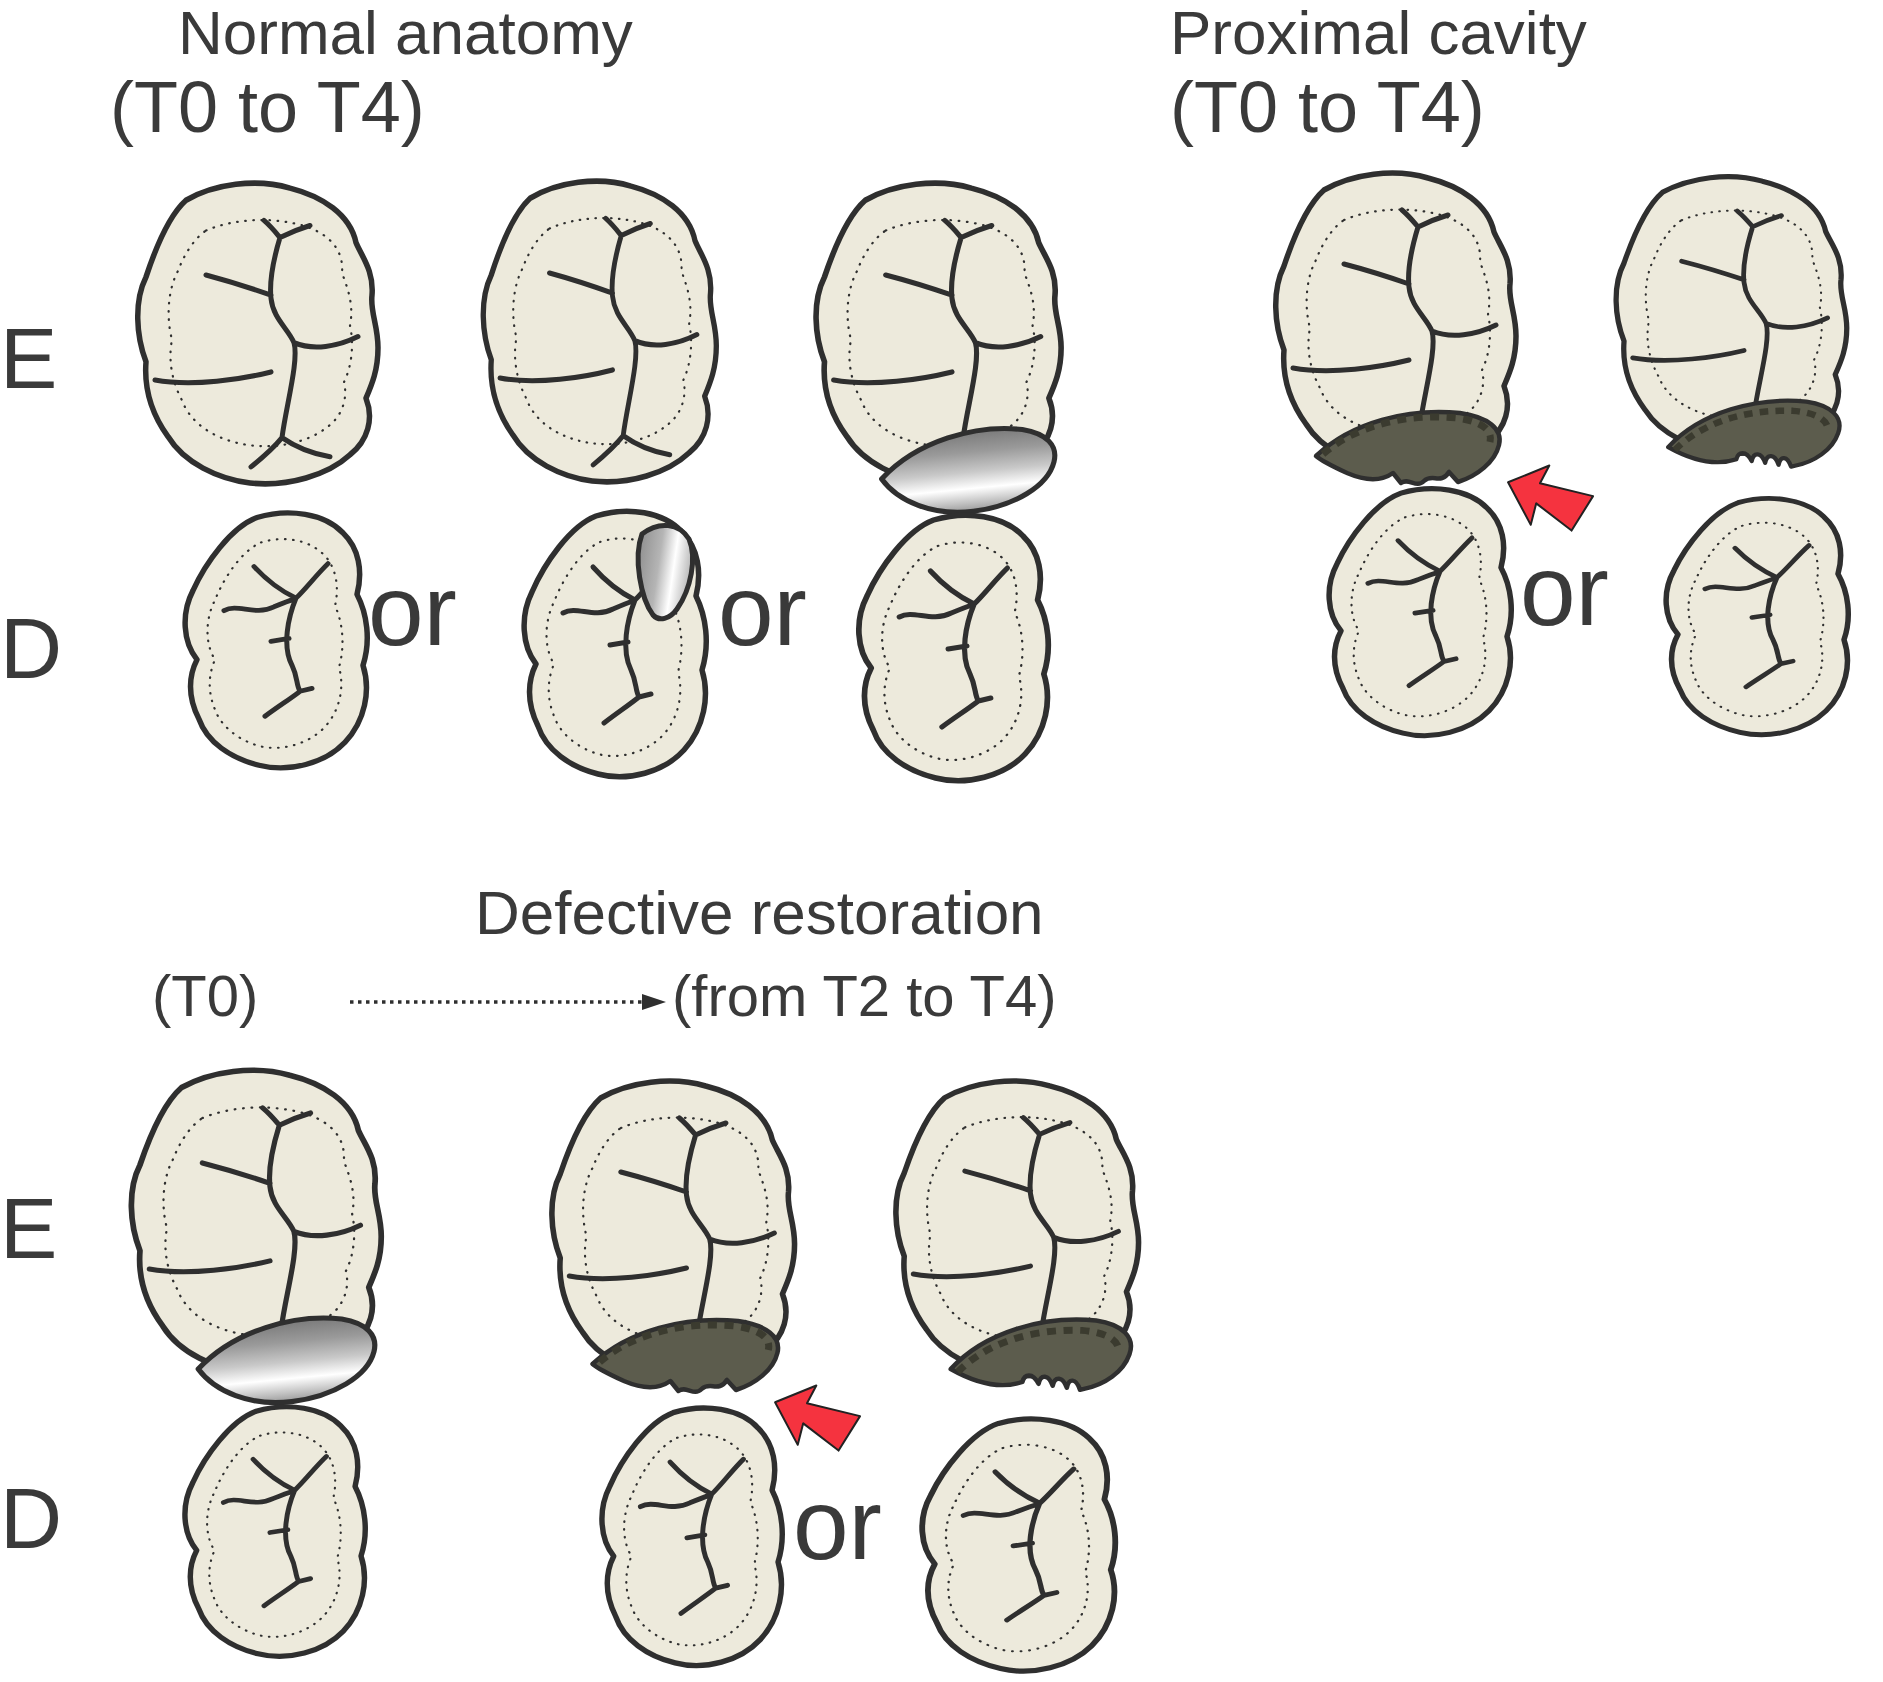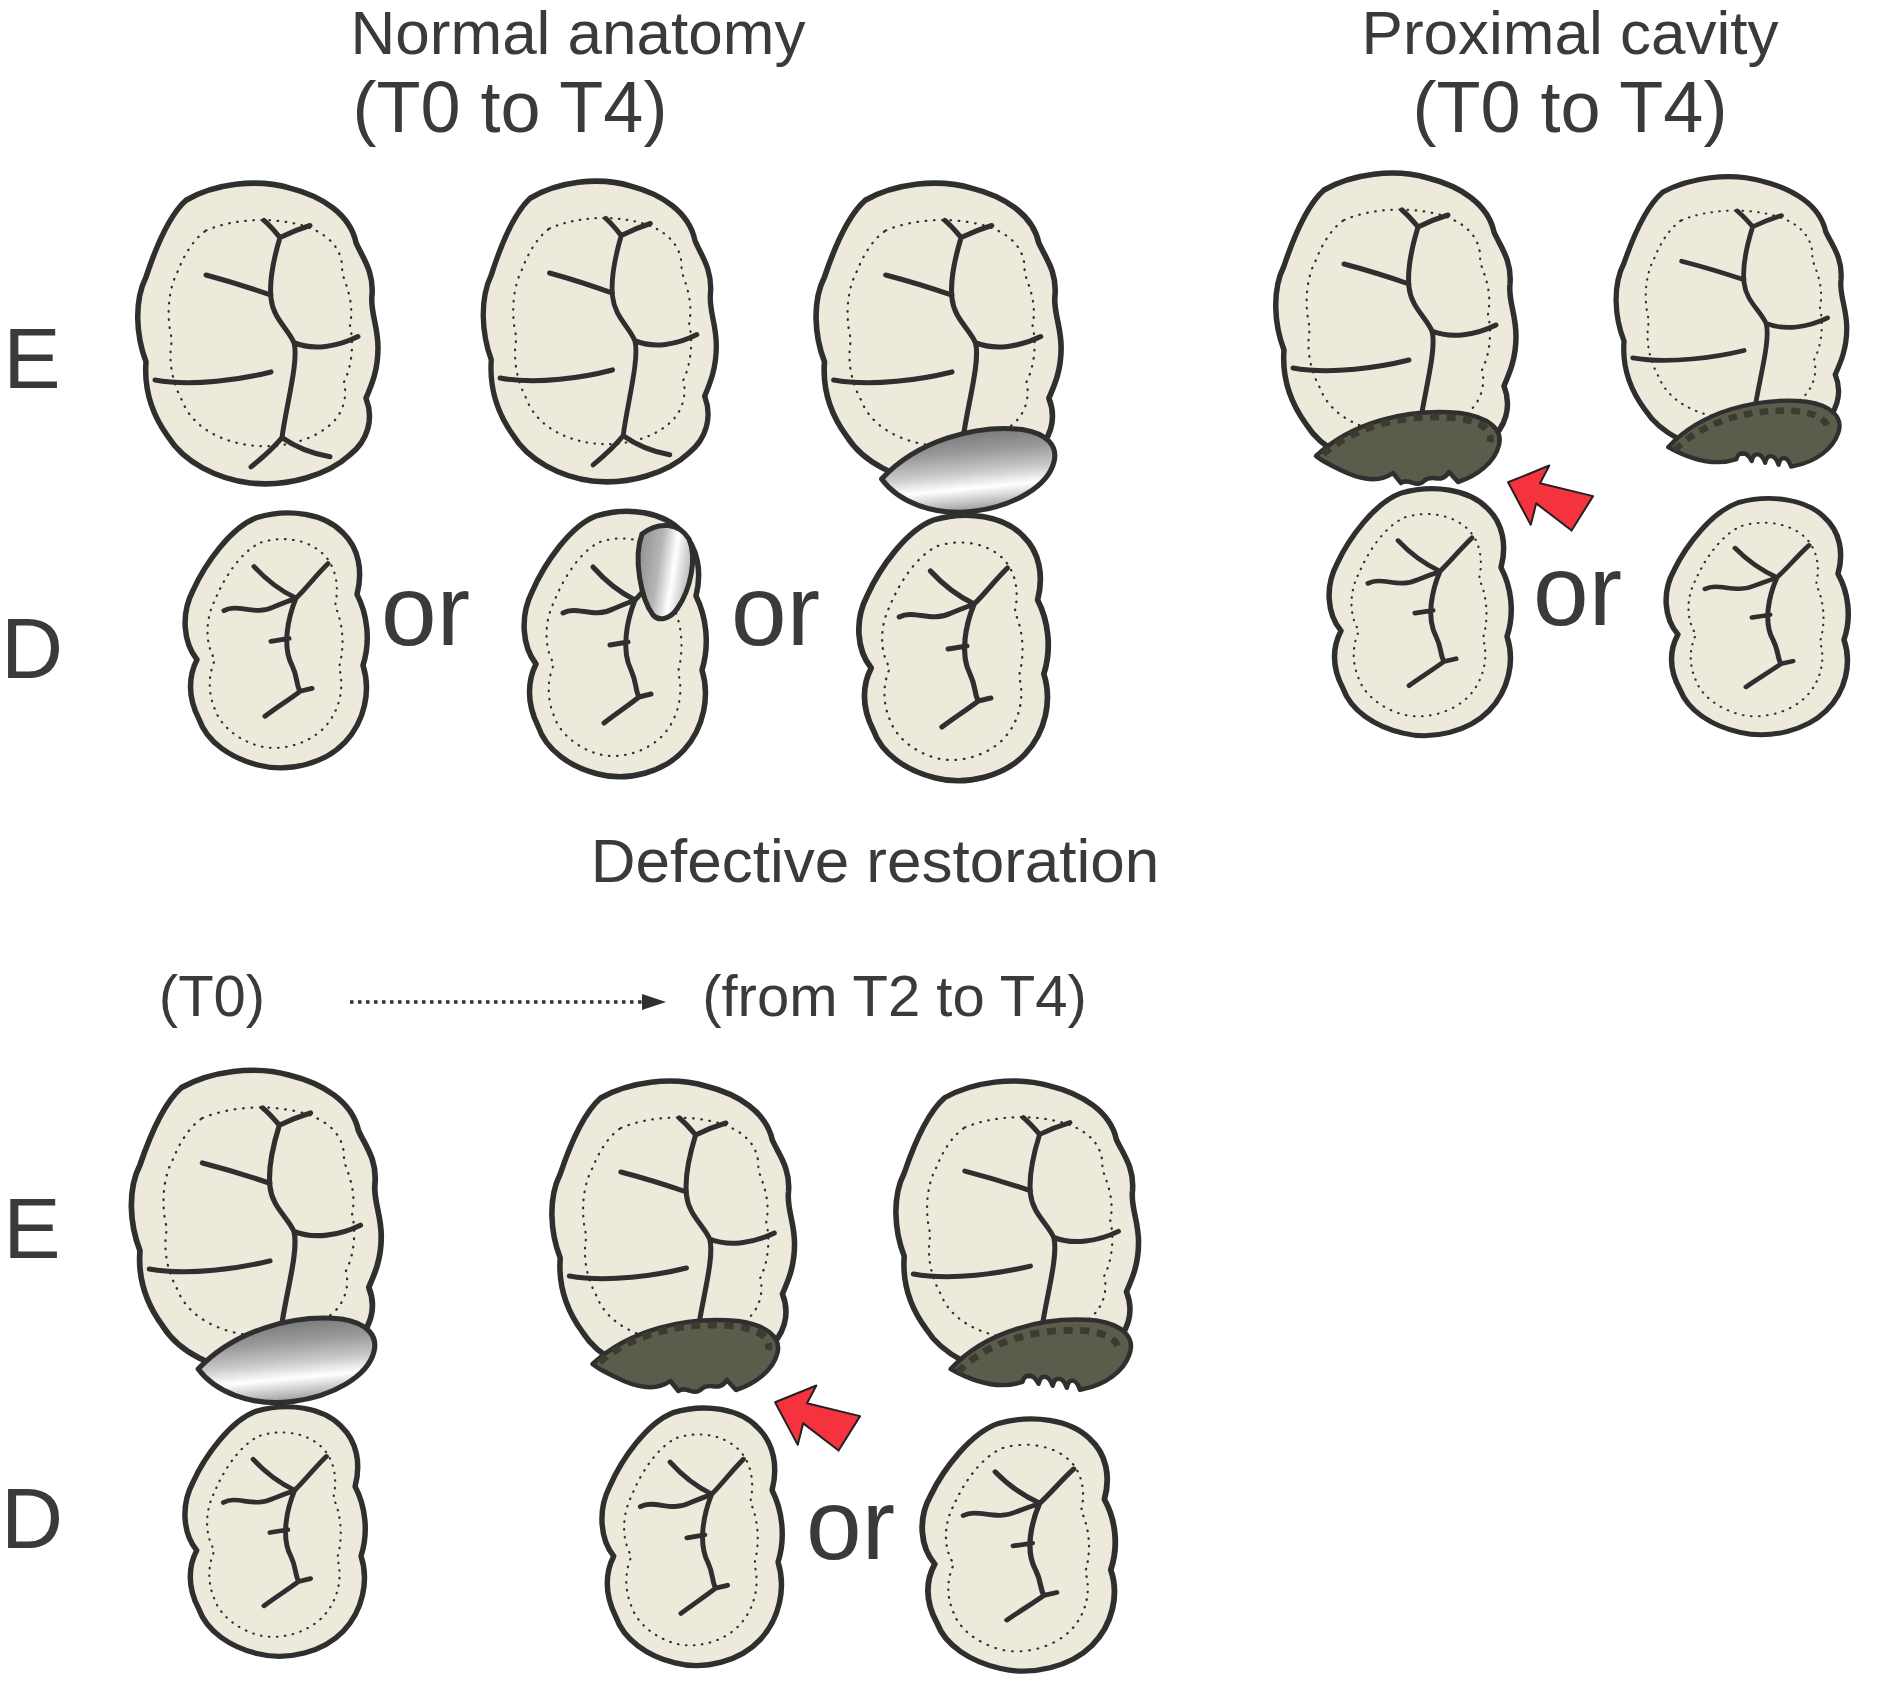--- a/index.html
+++ b/index.html
@@ -14,21 +14,21 @@
   .tooth-dotted { fill:none; stroke:var(--outline,#2F2F2F); stroke-width:2.2; stroke-dasharray:0.6 7.5; stroke-linecap:round; }
   .fissure      { fill:none; stroke:var(--outline,#2F2F2F); stroke-width:5; stroke-linecap:round; stroke-linejoin:round; }
   .cavity       { fill:var(--cavity-fill,#5C5C4D); stroke:var(--outline,#2F2F2F); stroke-width:4.5; stroke-linejoin:round; }
   .cavity-dash  { fill:none; stroke:var(--cavity-dash,#3B3B2F); stroke-width:7; stroke-dasharray:9 7.5; }
   .amalgam      { stroke:var(--outline,#2F2F2F); stroke-width:5; stroke-linejoin:round; }
   .red-arrow    { fill:var(--arrow-red,#F5333F); stroke:#222222; stroke-width:2; stroke-linejoin:round; }
   .dotted-arrow-line { fill:none; stroke:var(--outline,#2F2F2F); stroke-width:3.5; stroke-dasharray:3.5 4.5; }
   .dotted-arrow-head { fill:var(--outline,#2F2F2F); }
 
   
-  .lbl { position:absolute; text-align:center; line-height:1.05; white-space:nowrap; }
+  .lbl { position:absolute; line-height:1.05; white-space:nowrap; }
   .fig-title      { font-size:62px; }
   .fig-subtitle   { font-size:72px; }
   .row-label      { font-size:86px; line-height:1; }
   .or-label       { font-size:100px; line-height:1; }
   .timeline-label { font-size:58px; }
   .section-layer  { position:absolute; inset:0; pointer-events:none; }
 </style>
 </head>
 <body>
 
@@ -171,21 +171,21 @@
     <div class="lbl or-label" style="left:718px; top:560px; width:115px;">or</div>
   </div>
 
   <div class="section-layer">
     <div class="lbl fig-title" style="left:1170px; top:0px; width:800px;">Proximal cavity</div>
     <div class="lbl fig-subtitle" style="left:1170px; top:70px; width:800px;">(T0 to T4)</div>
     <div class="lbl or-label" style="left:1520px; top:540px; width:115px;">or</div>
   </div>
 
   <div class="section-layer">
-    <div class="lbl fig-title" style="left:475px; top:828px; width:800px;">Defective restoration</div>
+    <div class="lbl fig-title" style="left:475px; top:880px; width:800px;">Defective restoration</div>
     <div class="lbl timeline-label" style="left:152px; top:966px; width:120px;">(T0)</div>
     <div class="lbl timeline-label" style="left:672px; top:966px; width:445px;">(from T2 to T4)</div>
     <div class="lbl row-label" style="left:0px; top:1185px; width:64px;">E</div>
     <div class="lbl row-label" style="left:0px; top:1475px; width:64px;">D</div>
     <div class="lbl or-label" style="left:793px; top:1474px; width:115px;">or</div>
   </div>
 
 </div>
 
 </body></html>

